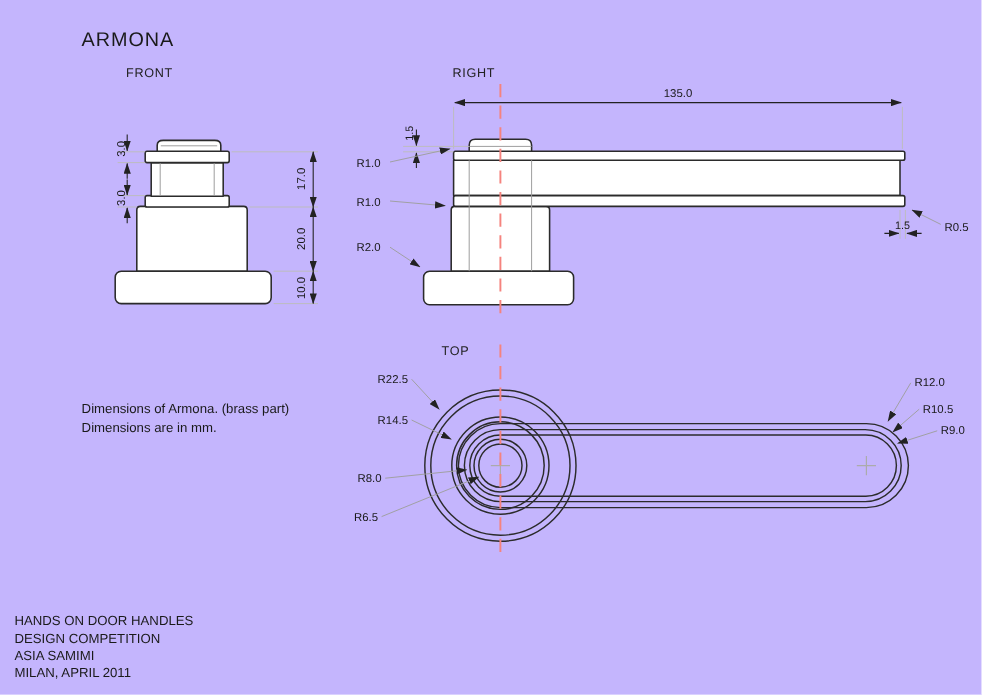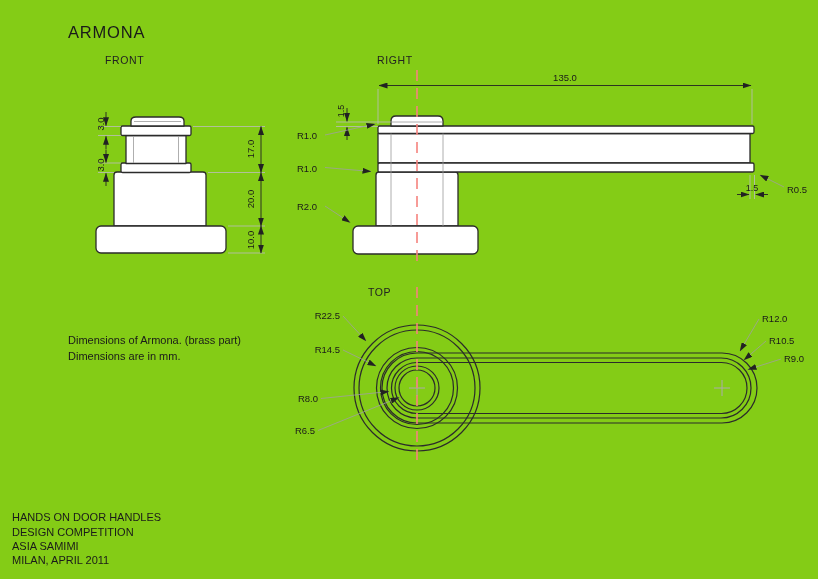--- a/index.html
+++ b/index.html
@@ -1,16 +1,16 @@
 <!DOCTYPE html>
 <html><head>
 <meta charset="utf-8">
 <style>
   html,body{margin:0;padding:0;background:#ffffff;}
-  .page{position:relative;width:818px;height:579px;background:#84cc16;overflow:hidden;
+  .page{position:relative;width:818px;height:579px;background:#c4b5fd;overflow:hidden;
         font-family:"Liberation Sans", sans-serif;}
   svg text{fill:#1a1a1a;}
   .t-title{font-size:16.5px;letter-spacing:.8px;}
   .t-view{font-size:10.5px;letter-spacing:.6px;fill:#222;}
   .t-dim{font-size:9.5px;}
   .t-dim-s{font-size:9px;}
   .t-note{font-size:11px;}
   .shape{fill:#ffffff;stroke:#2b2b2b;stroke-width:1.3;stroke-linejoin:round;}
   .shape-open{fill:none;stroke:#2b2b2b;stroke-width:1.2;stroke-linejoin:round;}
   .inner{stroke:#9a9a9a;stroke-width:.8;fill:none;}

